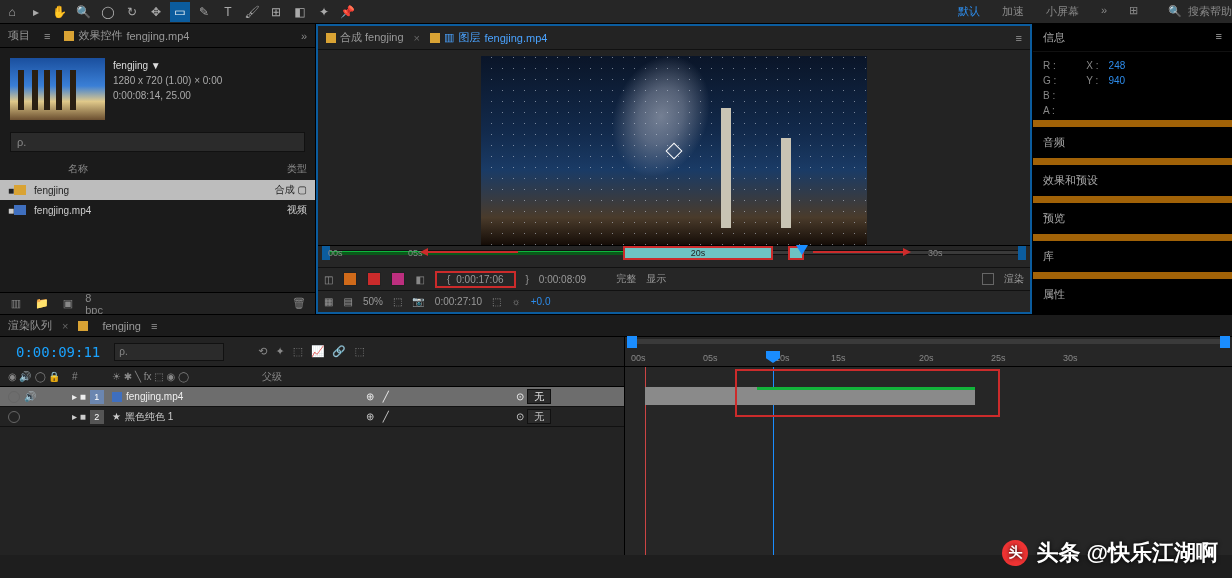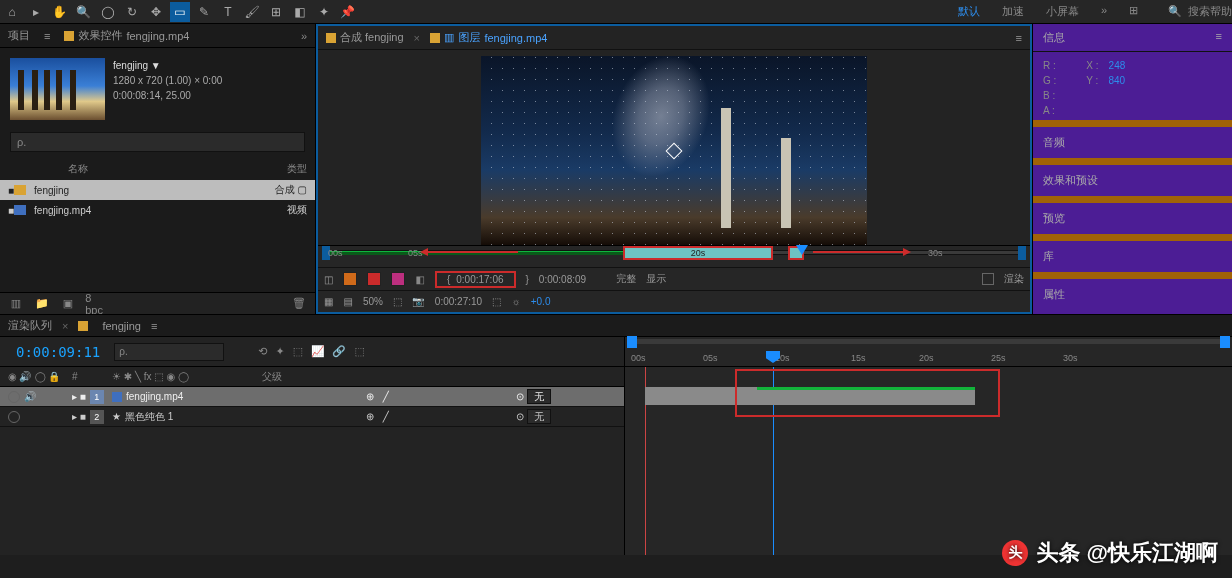--- a/index.html
+++ b/index.html
@@ -224,21 +224,21 @@
     padding: 0 6px;
     font-size: 10px;
     color: #999;
     border-top: 1px solid #111;
   }
   .chk{width:12px;height:12px;border:1px solid #666;}
 
   
   .right {
     width: 200px;
-    background: #4c1d95;
+    background: #000000;
     border-left: 1px solid #000;
     display: flex; flex-direction: column;
     font-size: 11px;
     color: #aaa;
   }
   .r-head { padding:6px 10px; border-bottom:1px solid #111; }
   .anchor {
     display:flex; gap:30px; padding:6px 10px 2px;
   }
   .anchor .xy{font-size:10px;color:#888;line-height:1.5;}
@@ -503,21 +503,21 @@
     </div>
     <div class="anchor">
       <div class="xy">
         <div><span>R</span> :</div>
         <div><span>G</span> :</div>
         <div><span>B</span> :</div>
         <div><span>A</span> :</div>
       </div>
       <div class="xy">
         <div><span>X</span> :<span class="v">248</span></div>
-        <div><span>Y</span> :<span class="v">840</span></div>
+        <div><span>Y</span> :<span class="v">940</span></div>
       </div>
     </div>
     <div class="r-item">音频</div>
     <div class="r-item">效果和预设</div>
     <div class="r-item">预览</div>
     <div class="r-item">库</div>
     <div class="r-item">属性</div>
   </div>
 </div>
 
@@ -575,21 +575,21 @@
       </div>
     </div>
     <div class="tl-right">
       <div class="ruler">
         <div class="rk-bar"></div>
         <div class="rk-cap" style="left:2px"></div>
         <div class="rk-cap" style="right:2px"></div>
         <span class="tick" style="left:6px">00s</span>
         <span class="tick" style="left:78px">05s</span>
         <span class="tick" style="left:150px">10s</span>
-        <span class="tick" style="left:226px">15s</span>
+        <span class="tick" style="left:206px">15s</span>
         <span class="tick" style="left:294px">20s</span>
         <span class="tick" style="left:366px">25s</span>
         <span class="tick" style="left:438px">30s</span>
         <div class="playhead">
             <div class="knob"></div>
           </div>
       </div>
       <div class="red-line"></div>
       <div class="play-line"></div>
       <div class="track-area">

